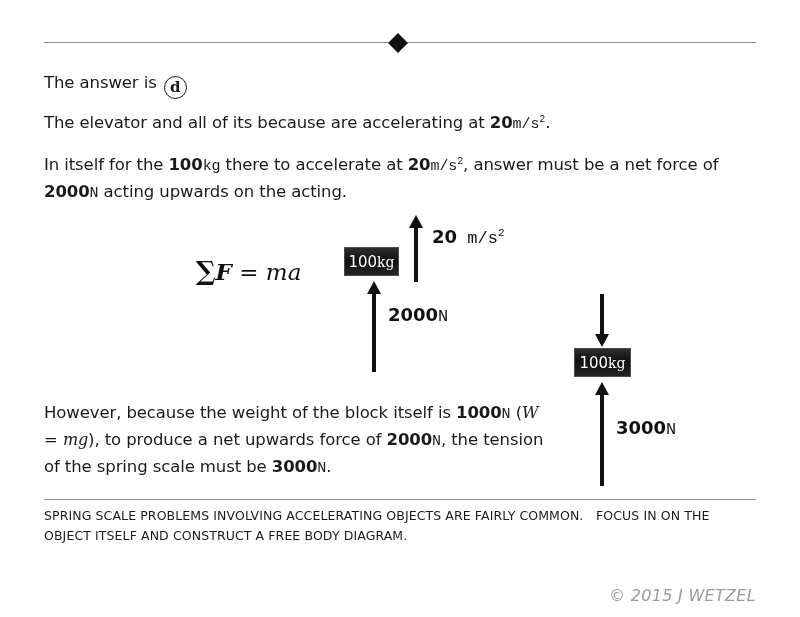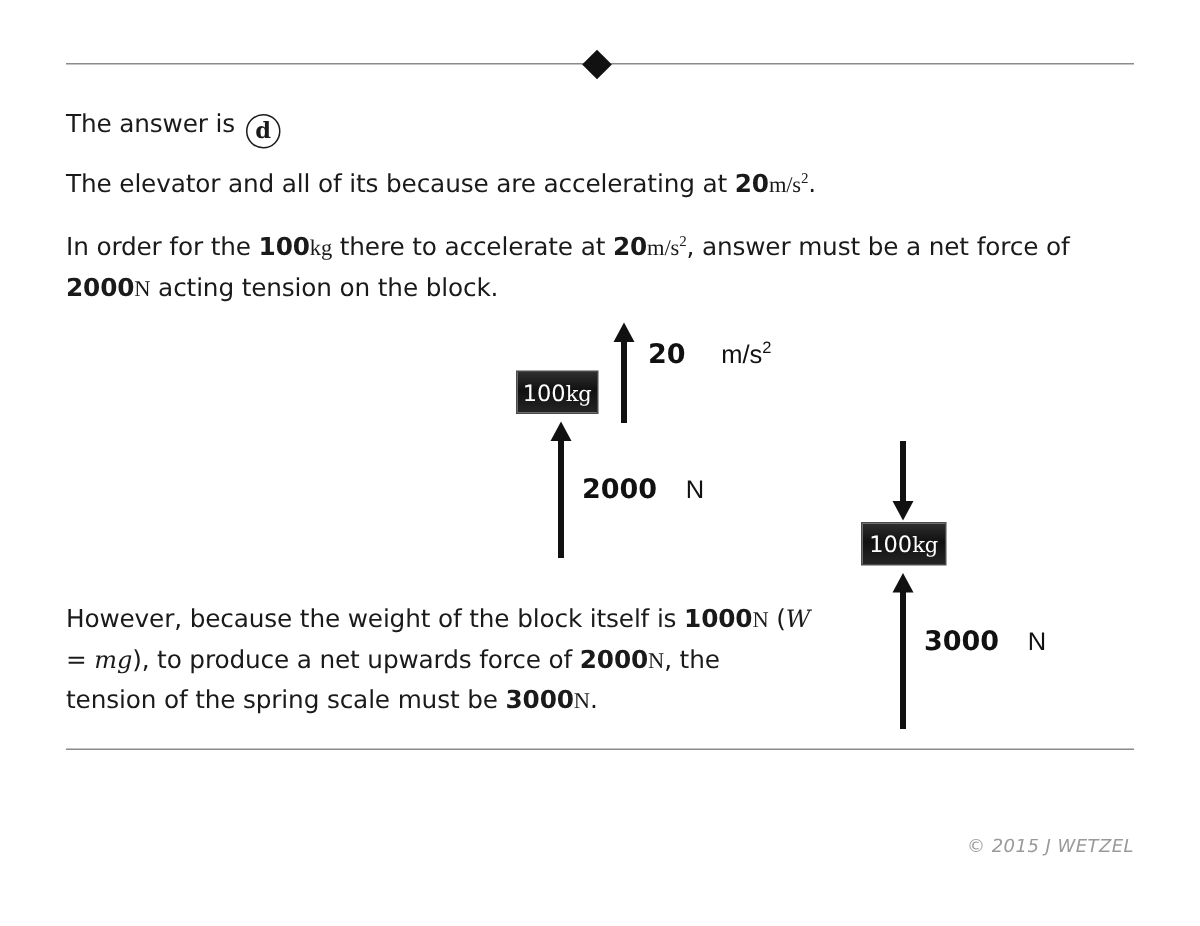--- a/index.html
+++ b/index.html
@@ -49,21 +49,21 @@
   }
   #para-answer   { left: 44px; top: 70px;  width: 400px; }
   #para-elevator { left: 44px; top: 110px; width: 700px; }
   #para-order    { left: 44px; top: 152px; width: 714px; }
   #para-however  { left: 44px; top: 400px; width: 500px; }
 
   
   .num { font-weight: bold; }
   
   .unit {
-    font-family: Liberation Serif, serif;
+    font-family: Liberation Mono, monospace;
     font-size: 15px;
     margin-top: 42px;
   }
   .unit sup {
     font-size: 10px;
     vertical-align: super;
     line-height: 0;
   }
   .mathit {
     font-family: "DejaVu Serif", serif;
@@ -158,36 +158,35 @@
     position: absolute;
     white-space: nowrap;
     color: #111111;
   }
   .dlabel .dnum {
     font-family: "DejaVu Sans", sans-serif;
     font-weight: bold;
     font-size: 18px;
   }
   .dlabel .dunit {
-    font-family: Liberation Sans, sans-serif;
+    font-family: Liberation Mono, monospace;
     font-size: 17px;
-    margin-left: 19px;
   }
   .dlabel .dunit sup {
     font-size: 11px;
     vertical-align: super;
     line-height: 0;
   }
   .dlabel .dvar {
     font-family: "DejaVu Serif", serif;
     font-style: italic;
     font-size: 18px;
   }
   #label-accel  { left: 432px; top: 226px; }
-  #label-force1 { left: 388px; top: 316px; }
+  #label-force1 { left: 388px; top: 304px; }
   #label-weight { left: 616px; top: 295px; }
   #label-force2 { left: 616px; top: 417px; }
 
   
   .bottom-rule {
     position: absolute;
     left: 44px;
     top: 499px;
     width: 712px;
     height: 1px;
@@ -202,24 +201,24 @@
     font-size: 12.5px;
     line-height: 20px;
     color: #1a1a1a;
     text-align: justify;
     letter-spacing: 0.1px;
   }
   #footer-note .line2 { text-align: left; }
   #copyright {
     position: absolute;
     right: 44px;
-    top: 557px;
+    top: 586px;
     font-family: "DejaVu Sans", sans-serif;
     font-style: italic;
-    font-size: 12px;
+    font-size: 16px;
     color: #9a9a9a;
     letter-spacing: 0.3px;
   }
 </style>
 </head>
 <body>
 
 <div id="slide">
 
   <div class="top-rule"></div>
@@ -228,23 +227,26 @@
   <div class="para" id="para-answer">
     <span>The answer is</span>
     <span class="circle-letter">d</span>
   </div>
 
   <div class="para" id="para-elevator">
     <span>The elevator and all of its because are accelerating at </span><span class="num">20</span><span class="unit"><span>m/s</span><sup>2</sup></span><span>.</span>
   </div>
 
   <div class="para" id="para-order">
-    <span>In order for the </span><span class="num">100</span><span class="unit">kg</span><span> there to accelerate at </span><span class="num">20</span><span class="unit"><span>m/s</span><sup>2</sup></span><span>, answer must be a net force of </span><span class="num">2000</span><span class="unit">N</span><span> acting tension on the block.</span>
-  </div>
-
+    <span>In itself for the </span><span class="num">100</span><span class="unit">kg</span><span> there to accelerate at </span><span class="num">20</span><span class="unit"><span>m/s</span><sup>2</sup></span><span>, answer must be a net force of </span><span class="num">2000</span><span class="unit">N</span><span> acting upwards on the acting.</span>
+  </div>
+
+  <div id="equation">
+    <span class="sigma">∑</span><span class="f">F</span><span class="eq"> = </span><span class="ma">ma</span>
+  </div>
 
   <div class="arrow-shaft" id="accel-shaft"></div>
   <div class="arrow-head up" id="accel-head"></div>
   <div class="dlabel" id="label-accel">
     <span class="dnum">20</span><span class="dunit">&nbsp;<span>m/s</span><sup>2</sup></span>
   </div>
 
   <div class="block" id="block-1">
     <span class="blk-num">100</span><span class="blk-unit">kg</span>
   </div>
@@ -266,15 +268,19 @@
   <div class="arrow-head up" id="force2-head"></div>
   <div class="dlabel" id="label-force2">
     <span class="dnum">3000</span><span class="dunit">N</span>
   </div>
 
   <div class="para" id="para-however">
     <span>However, because the weight of the block itself is </span><span class="num">1000</span><span class="unit">N</span><span> (</span><span class="mathit">W</span><span> = </span><span class="mathit">mg</span><span>), to produce a net upwards force of </span><span class="num">2000</span><span class="unit">N</span><span>, the tension of the spring scale must be </span><span class="num">3000</span><span class="unit">N</span><span>.</span>
   </div>
 
   <div class="bottom-rule"></div>
+  <div id="footer-note">
+    <div>SPRING SCALE PROBLEMS INVOLVING ACCELERATING OBJECTS ARE FAIRLY COMMON. FOCUS IN ON THE</div>
+    <div class="line2">OBJECT ITSELF AND CONSTRUCT A FREE BODY DIAGRAM.</div>
+  </div>
   <div id="copyright">© 2015 J WETZEL</div>
 
 </div>
 
 </body></html>

